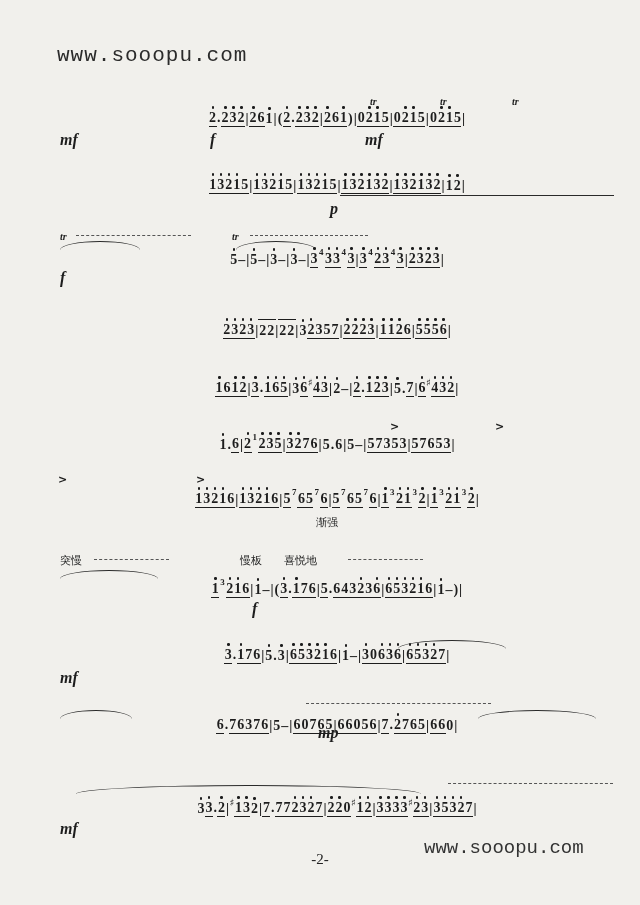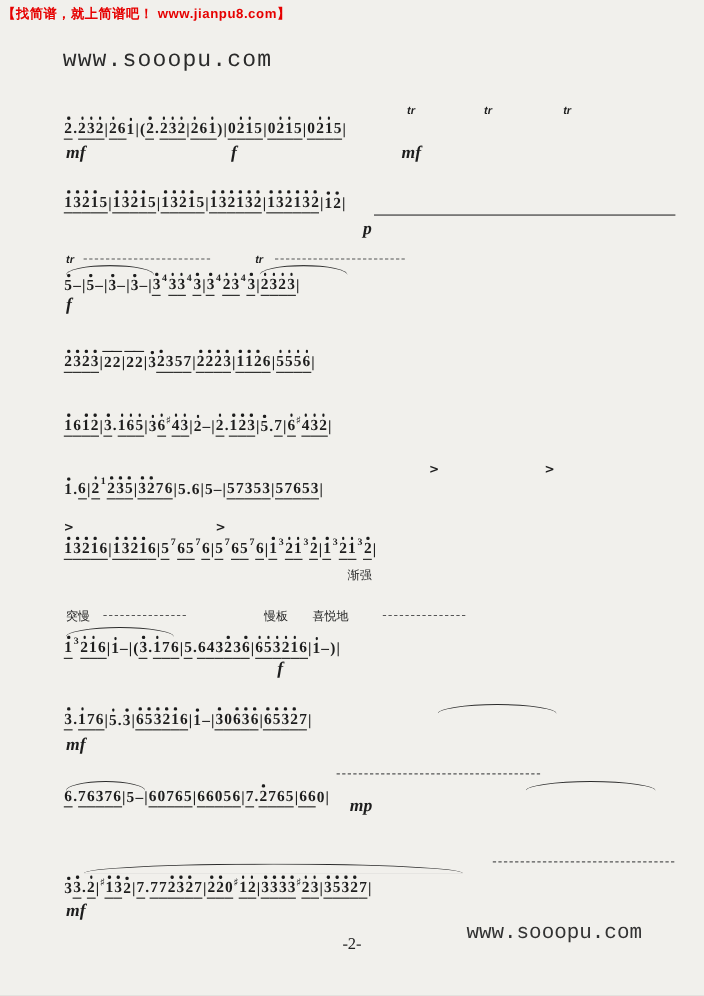--- a/index.html
+++ b/index.html
@@ -7,50 +7,49 @@
         font-family:"Liberation Serif",serif;color:#1d1d1d;}
   .banner{position:absolute;top:4px;left:2px;font-family:"Liberation Sans",sans-serif;
           font-weight:bold;font-size:12px;color:#e60000;letter-spacing:.5px;white-space:nowrap;}
   .wm-top{position:absolute;top:44px;left:57px;font-family:"Liberation Mono",monospace;
           font-size:21px;color:#2b2b2b;letter-spacing:1px;}
   .wm-bottom{position:absolute;top:837px;left:424px;font-family:"Liberation Mono",monospace;
           font-size:19px;color:#333;}
   .page-num{position:absolute;top:851px;left:0;width:640px;text-align:center;
           font-size:15px;color:#222;}
   .system{position:absolute;left:58px;width:558px;height:48px;}
-  .notes{position:absolute;top:12px;left:0;right:0;display:flex;justify-content:flex-start;
+  .notes{position:absolute;top:12px;left:0;right:0;display:flex;justify-content:center;
          align-items:flex-end;font-weight:bold;font-size:14px;white-space:nowrap;}
   .tok{display:inline-block;}
   .ch{position:relative;display:inline-block;line-height:16px;padding:0 .5px;}
   .ch.ul{border-bottom:1.5px solid #1d1d1d;}
   .ch.up::before{content:"";position:absolute;top:-4px;left:50%;margin-left:-1px;
                  width:2.5px;height:2.5px;border-radius:50%;background:#1d1d1d;}
   .ch.mac::before{content:"";position:absolute;top:-4px;left:-1px;right:-1px;
                  border-top:1.5px solid #1d1d1d;}
   .grace{display:inline-block;font-size:9px;font-weight:bold;vertical-align:8px;margin:0 1px;}
   .sharp{display:inline-block;font-size:10px;vertical-align:6px;font-family:"DejaVu Sans",sans-serif;}
   .ann-text{position:absolute;white-space:nowrap;}
   .dyn{font-style:italic;font-weight:bold;font-size:16px;font-family:"Liberation Serif",serif;}
-  .tr{font-style:italic;font-weight:bold;font-size:10px;font-family:Liberation Sans, sans-serif;}
+  .tr{font-style:italic;font-weight:bold;font-size:10px;font-family:Liberation Serif, serif;}
   .acc{font-weight:bold;font-size:11px;font-family:"DejaVu Sans",sans-serif;}
   .cn{font-size:11px;font-family:"DejaVu Sans",sans-serif;color:#222;}
   .ann-arc{position:absolute;height:8px;border-top:1.5px solid #2a2a2a;
            border-radius:50% 50% 0 0/100% 100% 0 0;}
   .ann-hline{position:absolute;border-top:1.5px solid #2a2a2a;}
   .ann-dash{position:absolute;border-top:1.5px dashed #555;}
   
   #sys-0{top:98px;}#sys-1{top:165px;}#sys-2{top:235px;}#sys-3{top:310px;}
   #sys-4{top:365px;}#sys-5{top:420px;}#sys-6{top:475px;}#sys-7{top:565px;}
   #sys-8{top:635px;}#sys-9{top:705px;}#sys-10{top:785px;}
 </style>
 </head>
 <body>
 
 <div class="page">
-  <div class="banner">【找简谱，就上简谱吧！ www.jianpu8.com】</div>
   <div class="wm-top">www.sooopu.com</div>
 
   <div>
     <div class="system" id="sys-0">
         <div class="notes">
           <span class="tok"><span class="ch up ul">2</span><span class="ch">.</span><span class="ch up ul">2</span></span>
           <span class="tok"><span class="ch up ul">3</span><span class="ch up ul">2</span></span>
           <span class="tok"><span class="ch">|</span></span>
           <span class="tok"><span class="ch up ul">2</span><span class="ch ul">6</span></span>
           <span class="tok"><span class="ch up">1</span></span>

